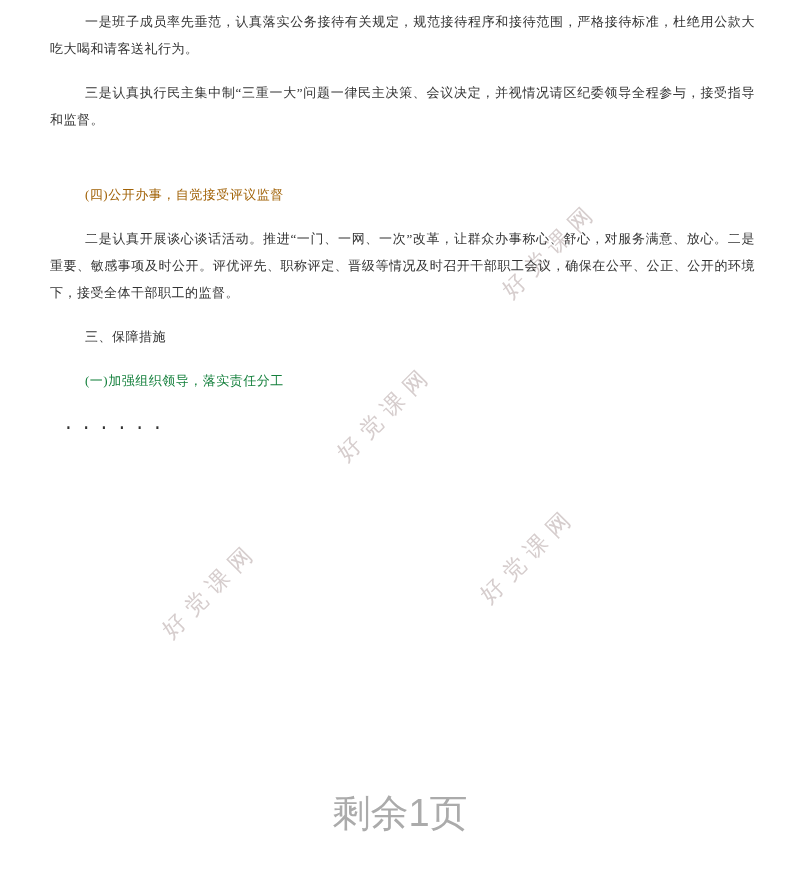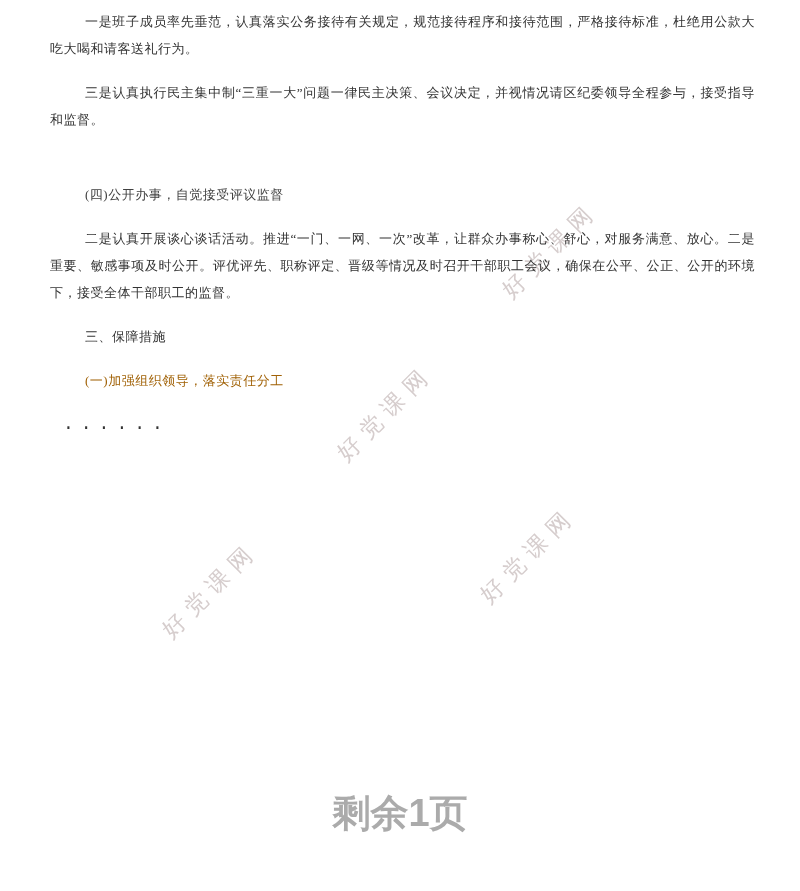--- a/index.html
+++ b/index.html
@@ -59,44 +59,44 @@
   .footer-notice {
     position: absolute;
     top: 788px;
     left: 0;
     right: 0;
     display: flex;
     justify-content: center;
     align-items: baseline;
     gap: 32px;
     font-family: "Liberation Sans", "DejaVu Sans", sans-serif;
-    font-weight: bold;
+    font-weight: normal;
     font-size: 38px;
     z-index: 3;
   }
 </style>
 </head>
 <body>
 
 <div class="page" style="background: rgb(255, 255, 255);">
 
   <div class="watermark-layer" id="watermark-layer">
       <span class="watermark" style="color: rgb(207, 197, 197); left: 550px; top: 250px;">好党课网</span>
       <span class="watermark" style="color: rgb(207, 197, 197); left: 385px; top: 413px;">好党课网</span>
       <span class="watermark" style="color: rgb(207, 197, 197); left: 528px; top: 555px;">好党课网</span>
       <span class="watermark" style="color: rgb(207, 197, 197); left: 210px; top: 590px;">好党课网</span>
     </div>
 
   <main class="doc-body" id="doc-body">
       <p class="para" style="color: rgb(51, 51, 51);">一是班子成员率先垂范，认真落实公务接待有关规定，规范接待程序和接待范围，严格接待标准，杜绝用公款大吃大喝和请客送礼行为。</p>
       <p class="para" style="color: rgb(51, 51, 51);">三是认真执行民主集中制“三重一大”问题一律民主决策、会议决定，并视情况请区纪委领导全程参与，接受指导和监督。</p>
-      <p class="para" style="color: #404040; margin-top: 48px;">(四)公开办事，自觉接受评议监督</p>
+      <p class="para" style="color: #a16207; margin-top: 48px;">(四)公开办事，自觉接受评议监督</p>
       <p class="para" style="color: rgb(51, 51, 51);">二是认真开展谈心谈话活动。推进“一门、一网、一次”改革，让群众办事称心、舒心，对服务满意、放心。二是重要、敏感事项及时公开。评优评先、职称评定、晋级等情况及时召开干部职工会议，确保在公平、公正、公开的环境下，接受全体干部职工的监督。</p>
       <p class="para" style="color: rgb(51, 51, 51);">三、保障措施</p>
-      <p class="para" style="color: #a16207;">(一)加强组织领导，落实责任分工</p>
+      <p class="para" style="color: #15803d;">(一)加强组织领导，落实责任分工</p>
       <p class="para ellipsis" style="color: rgb(51, 51, 51);">......</p>
     </main>
 
   <div class="footer-notice" style="color: rgb(171, 171, 171);">
     <span>剩余1页</span>
   </div>
 
 </div>
 
 </body></html>

